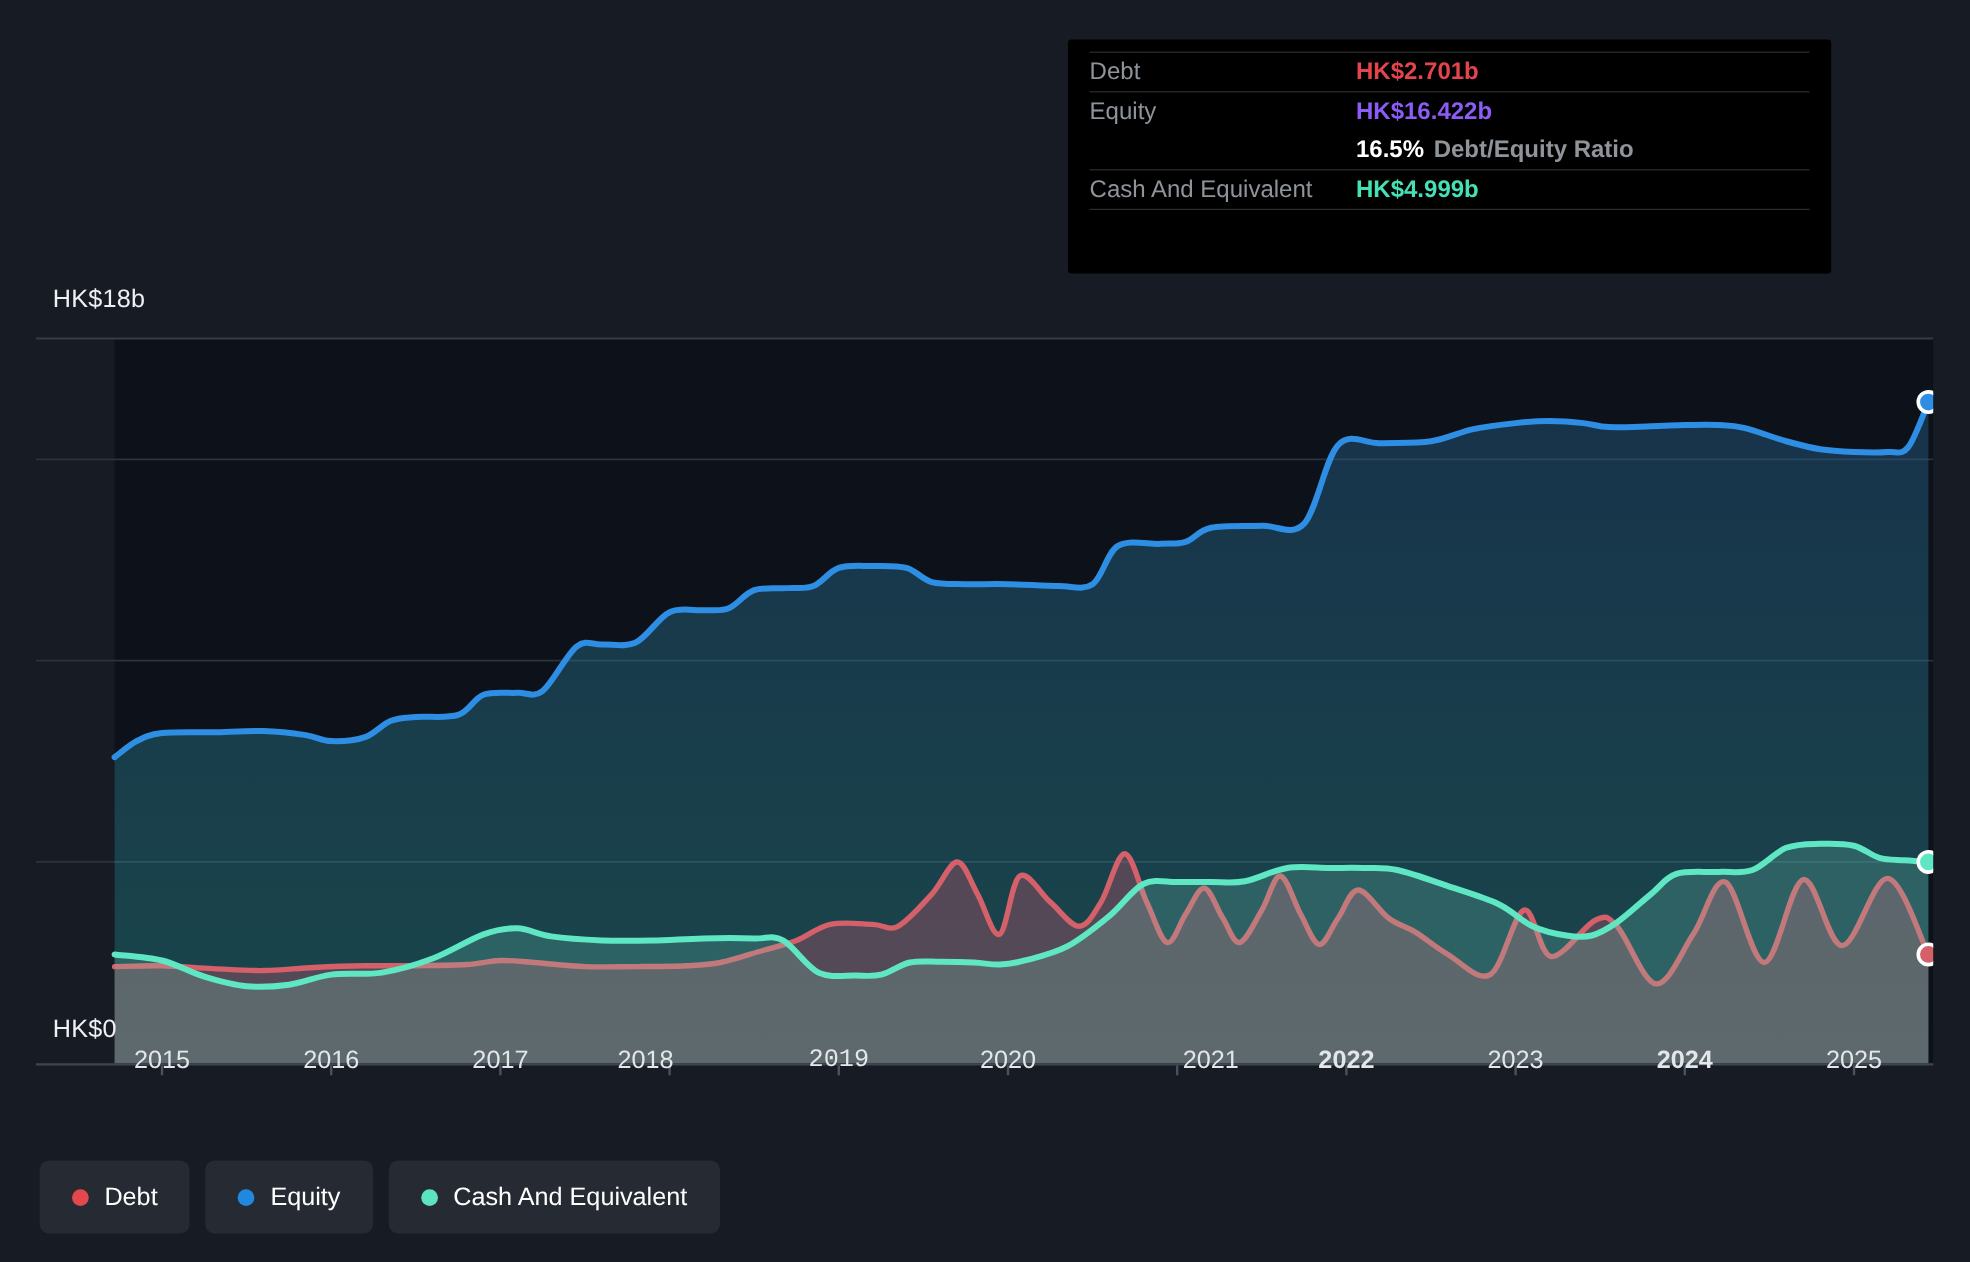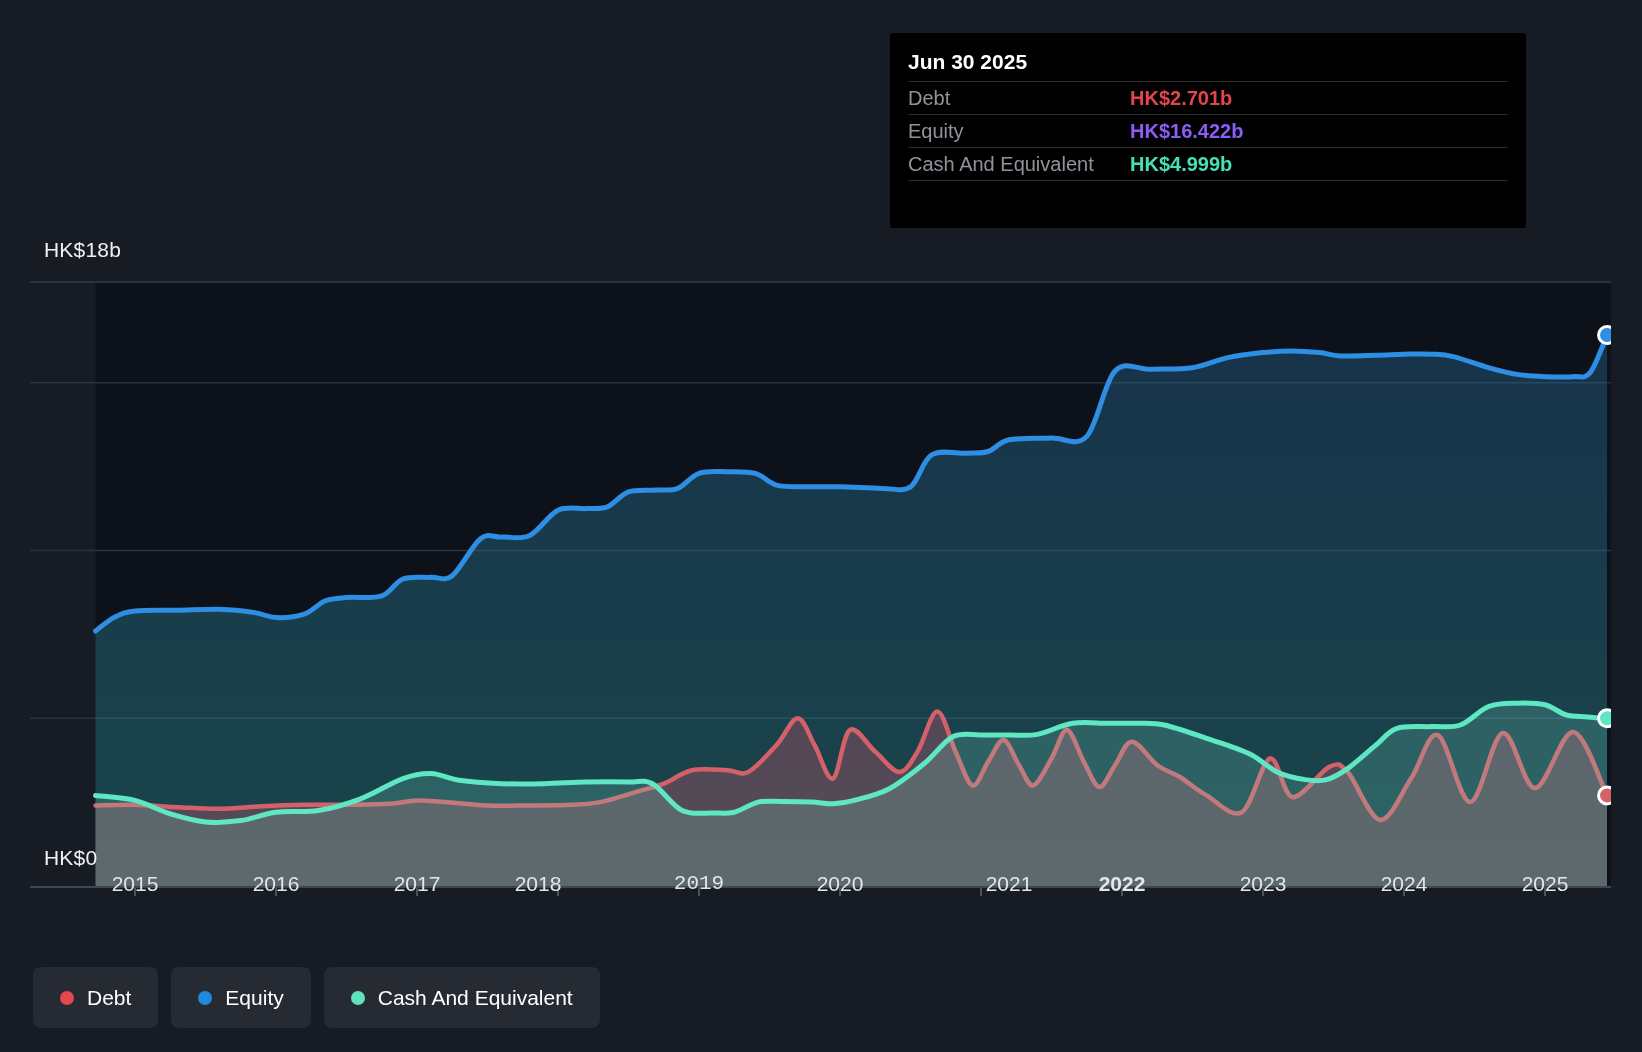--- a/index.html
+++ b/index.html
@@ -95,33 +95,37 @@
 <div class="x-axis-labels">
     <span style="left: 135px;">2015</span>
     <span style="left: 276px;">2016</span>
     <span style="left: 417px;">2017</span>
     <span style="left: 538px;">2018</span>
     <span style="left: 699px; font-family: Liberation Mono, monospace;">2019</span>
     <span style="left: 840px;">2020</span>
     <span style="left: 981px; margin-left: 28px;">2021</span>
     <span style="left: 1122px; font-weight: bold;">2022</span>
     <span style="left: 1263px;">2023</span>
-    <span style="left: 1404px;">2024</span>
+    <span style="left: 1404px; font-weight: bold;">2024</span>
     <span style="left: 1545px;">2025</span>
   </div>
 
 <div class="tooltip">
-  <div class="tt-title">Jun 30 2025</div>
   <div class="tt-row">
     <span class="tt-label">Debt</span>
     <span class="tt-value debt">HK$2.701b</span>
   </div>
   <div class="tt-row">
     <span class="tt-label">Equity</span>
     <span class="tt-value equity">HK$16.422b</span>
+  </div>
+  <div class="tt-row no-border">
+    <span class="tt-label"></span>
+    <span class="tt-ratio-val">16.5%</span>
+    <span class="tt-ratio-label">Debt/Equity Ratio</span>
   </div>
   <div class="tt-row">
     <span class="tt-label">Cash And Equivalent</span>
     <span class="tt-value cash">HK$4.999b</span>
   </div>
   <div class="tt-bottom-rule"></div>
 </div>
 
 <div class="legend">
   <div class="legend-pill">

